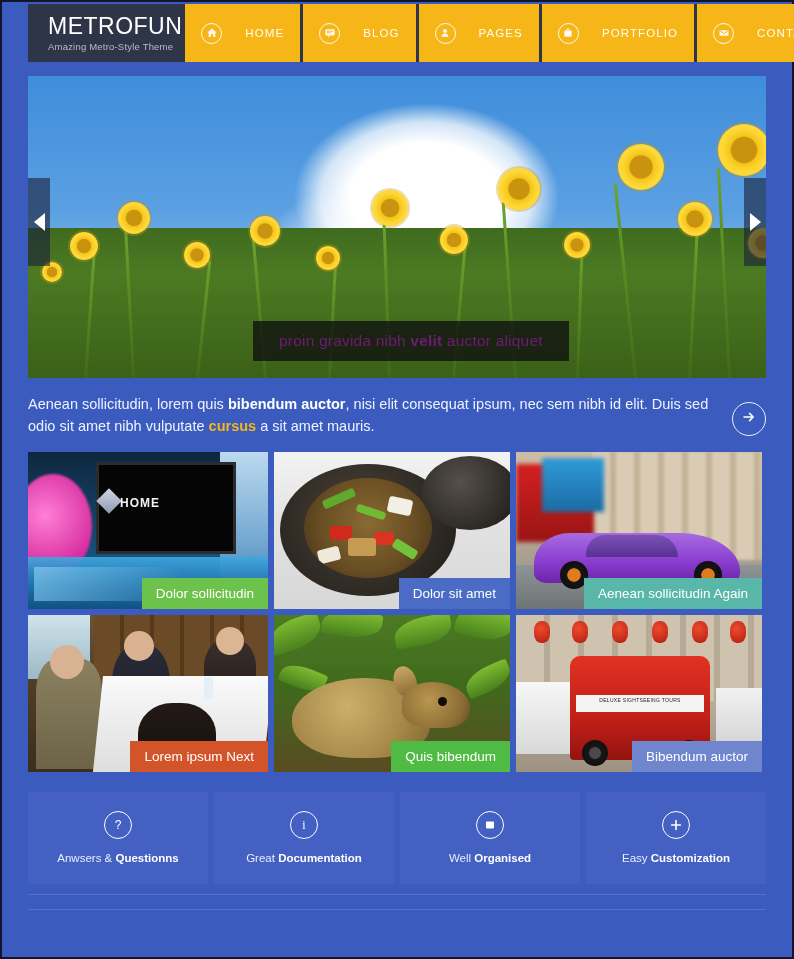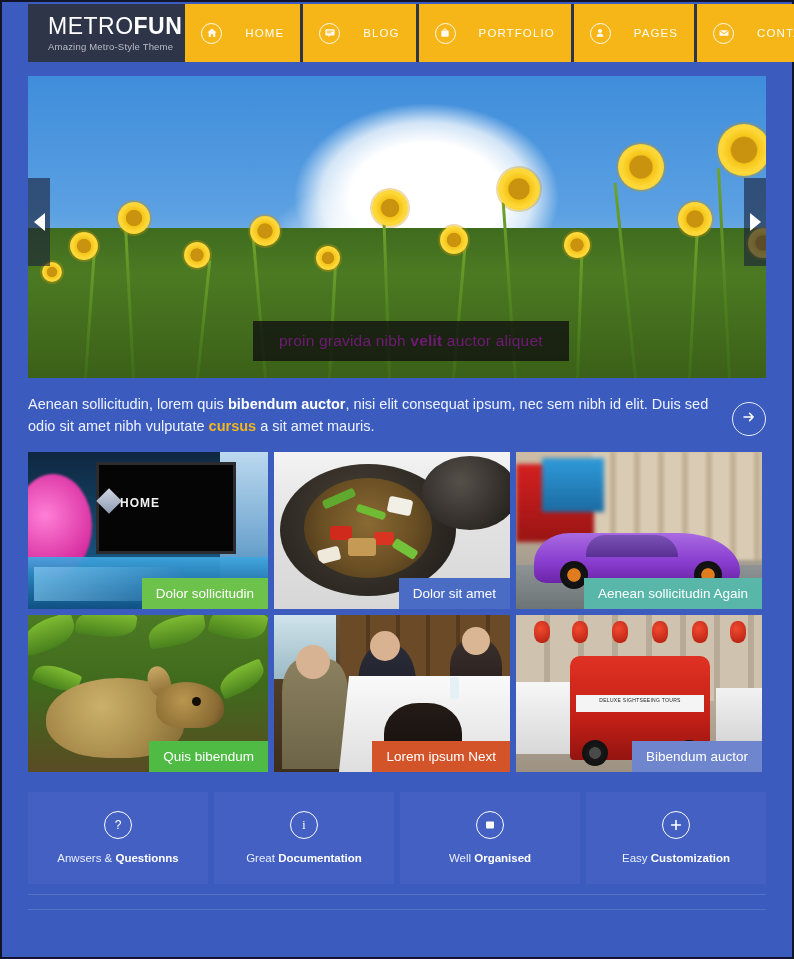--- a/index.html
+++ b/index.html
@@ -25,21 +25,21 @@
     display:flex; align-items:center;
     justify-content:space-between;
     position:relative;
     flex:none;
   }
   .brand { padding-left:20px; line-height:1; }
   .brand-title {
     font-size:23px; letter-spacing:.5px; color:#ffffff;
     font-weight:400;
   }
-  .brand-title b { font-weight:700;text-align:center; }
+  .brand-title b { font-weight:400;text-align:center; }
   .brand-sub {
     font-size:9.5px; color:#b9bcc8; margin-top:4px; letter-spacing:.2px;
   }
   .nav { display:flex; height:100%; align-items:stretch; }
   .nav-item {
     background:#f7b618;
     display:flex; align-items:center; gap:23px;
     padding:0 16px;
     margin-left:3px;
     color:#fffdf5;
@@ -316,35 +316,35 @@
               <rect x="2.8" y="3.7" width="6.4" height=".9" fill="#f7b618"></rect>
               <rect x="2.8" y="5.4" width="4.4" height=".9" fill="#f7b618"></rect>
             </svg>
         </span>
         <span>BLOG</span>
       </div>
 
       <div class="nav-item">
         <span class="nav-ico">
           <svg width="12" height="12" viewBox="0 0 12 12">
+              <circle cx="6" cy="4" r="2.1" fill="#fffaf0"></circle>
+              <path d="M6 6.6c-2.1 0-3.4 1.3-3.4 3.1h6.8c0-1.8-1.3-3.1-3.4-3.1z" fill="#fffaf0"></path>
+            </svg>
+        </span>
+        <span>PAGES</span>
+      </div>
+
+      <div class="nav-item">
+        <span class="nav-ico">
+          <svg width="12" height="12" viewBox="0 0 12 12">
               <path d="M4.3 3.4V2.8c0-.8.7-1.4 1.7-1.4s1.7.6 1.7 1.4v.6h-1V2.9c0-.3-.3-.6-.7-.6s-.7.3-.7.6v.5z" fill="#fffaf0"></path>
               <rect x="2.3" y="3.6" width="7.4" height="6.2" rx="1.1" fill="#fffaf0"></rect>
             </svg>
         </span>
         <span>PORTFOLIO</span>
-      </div>
-
-      <div class="nav-item">
-        <span class="nav-ico">
-          <svg width="12" height="12" viewBox="0 0 12 12">
-              <circle cx="6" cy="4" r="2.1" fill="#fffaf0"></circle>
-              <path d="M6 6.6c-2.1 0-3.4 1.3-3.4 3.1h6.8c0-1.8-1.3-3.1-3.4-3.1z" fill="#fffaf0"></path>
-            </svg>
-        </span>
-        <span>PAGES</span>
       </div>
 
       <div class="nav-item">
         <span class="nav-ico">
           <svg width="12" height="12" viewBox="0 0 12 12">
               <rect x="1.5" y="3.2" width="9" height="5.6" rx=".7" fill="#fffaf0"></rect>
               <path d="M1.8 3.7 6 6.7l4.2-3" stroke="#f7b618" stroke-width="1" fill="none"></path>
             </svg>
         </span>
         <span>CONTACT</span>
@@ -452,51 +452,51 @@
         <div class="bluebit"></div>
         <div class="road"></div>
         <div class="car"></div>
         <div class="win"></div>
         <div class="wheel" style="left:44px;"></div>
         <div class="wheel" style="left:178px;"></div>
       </div>
       <div class="cap cap3">Aenean sollicitudin Again</div>
     </div>
 
-    <div class="tile t5">
-      <div class="art">
-        <div class="leaf" style="left:-6px;top:4px;width:54px;height:30px;transform:rotate(-18deg);"></div>
-        <div class="leaf" style="left:48px;top:-4px;width:60px;height:26px;transform:rotate(8deg);"></div>
-        <div class="leaf" style="left:120px;top:2px;width:58px;height:28px;transform:rotate(-10deg);"></div>
-        <div class="leaf" style="left:182px;top:-6px;width:56px;height:30px;transform:rotate(14deg);"></div>
-        <div class="leaf" style="left:6px;top:52px;width:46px;height:22px;transform:rotate(22deg);"></div>
-        <div class="leaf" style="left:190px;top:52px;width:48px;height:24px;transform:rotate(-24deg);"></div>
-        <div class="body"></div>
-        <div class="ear"></div>
-        <div class="head"></div>
-        <div class="eye"></div>
-      </div>
-      <div class="cap cap5">Quis bibendum</div>
-    </div>
-
     <div class="tile t4">
       <div class="art">
         <div class="winl"></div>
         <div class="wall"></div>
         <div class="p" style="left:8px;top:44px;width:66px;height:110px;background:linear-gradient(#8b8160,#6d6448);border-radius:30% 30% 0 0;"></div>
         <div class="p" style="left:22px;top:30px;width:34px;height:34px;border-radius:50%;background:#d8b393;"></div>
         <div class="p" style="left:84px;top:30px;width:58px;height:94px;background:linear-gradient(#2a2c38,#16171f);"></div>
         <div class="p" style="left:96px;top:16px;width:30px;height:30px;border-radius:50%;background:#d9b391;"></div>
         <div class="p" style="left:176px;top:24px;width:52px;height:70px;background:linear-gradient(#3a2f2c,#221b19);"></div>
         <div class="p" style="left:188px;top:12px;width:28px;height:28px;border-radius:50%;background:#dab694;"></div>
         <div class="table"></div>
         <div class="p" style="left:110px;top:88px;width:78px;height:70px;border-radius:44% 44% 0 0;background:linear-gradient(#241b17,#120d0b);"></div>
         <div class="p" style="left:176px;top:62px;width:9px;height:22px;border-radius:2px;background:#e3f1f7;"></div>
       </div>
       <div class="cap cap4">Lorem ipsum Next</div>
+    </div>
+
+    <div class="tile t5">
+      <div class="art">
+        <div class="leaf" style="left:-6px;top:4px;width:54px;height:30px;transform:rotate(-18deg);"></div>
+        <div class="leaf" style="left:48px;top:-4px;width:60px;height:26px;transform:rotate(8deg);"></div>
+        <div class="leaf" style="left:120px;top:2px;width:58px;height:28px;transform:rotate(-10deg);"></div>
+        <div class="leaf" style="left:182px;top:-6px;width:56px;height:30px;transform:rotate(14deg);"></div>
+        <div class="leaf" style="left:6px;top:52px;width:46px;height:22px;transform:rotate(22deg);"></div>
+        <div class="leaf" style="left:190px;top:52px;width:48px;height:24px;transform:rotate(-24deg);"></div>
+        <div class="body"></div>
+        <div class="ear"></div>
+        <div class="head"></div>
+        <div class="eye"></div>
+      </div>
+      <div class="cap cap5">Quis bibendum</div>
     </div>
 
     <div class="tile t6">
       <div class="art">
         <div class="facade"></div>
         <div class="lant" style="left:18px;"></div>
         <div class="lant" style="left:56px;"></div>
         <div class="lant" style="left:96px;"></div>
         <div class="lant" style="left:136px;"></div>
         <div class="lant" style="left:176px;"></div>

